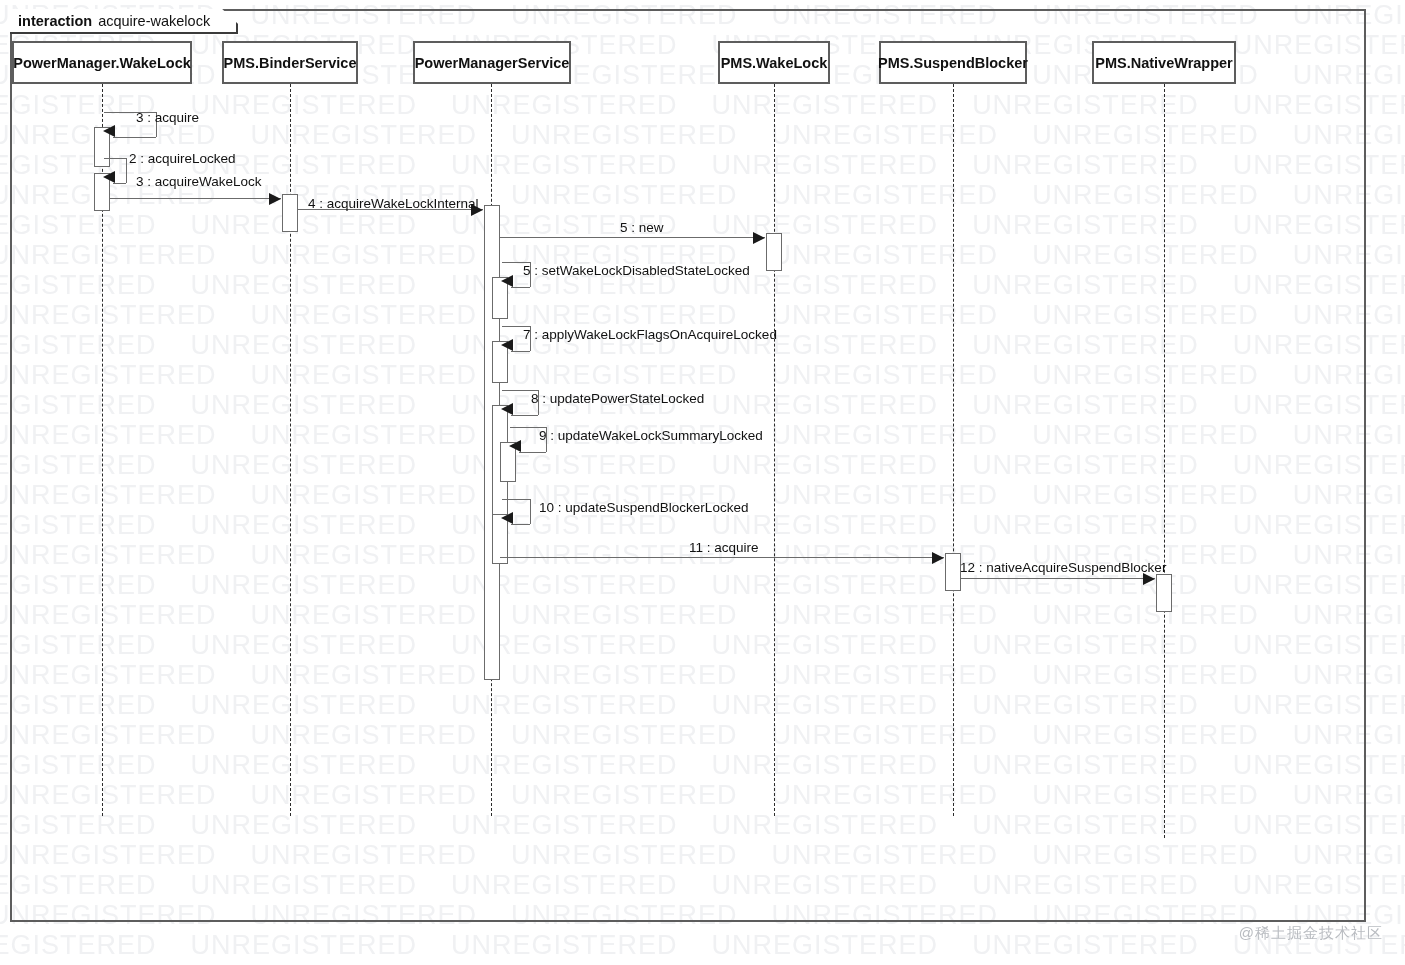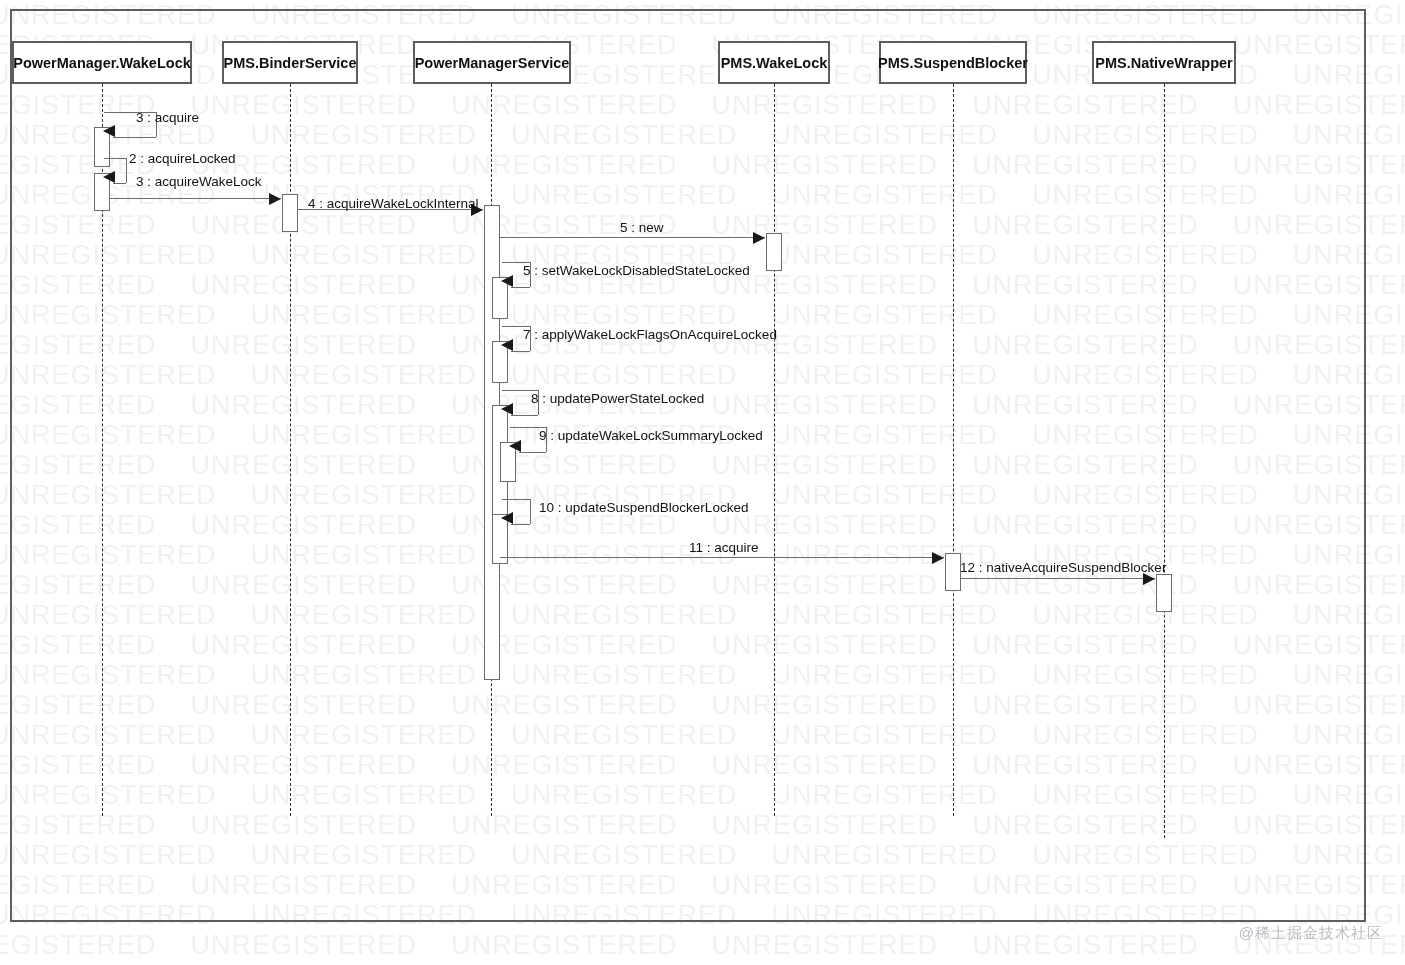--- a/index.html
+++ b/index.html
@@ -192,20 +192,24 @@
       <div class="wm-row" style="top: 780px; left: -10px;"><span>UNREGISTERED</span><span>UNREGISTERED</span><span>UNREGISTERED</span><span>UNREGISTERED</span><span>UNREGISTERED</span><span>UNREGISTERED</span></div>
       <div class="wm-row" style="top: 810px; left: -70px;"><span>UNREGISTERED</span><span>UNREGISTERED</span><span>UNREGISTERED</span><span>UNREGISTERED</span><span>UNREGISTERED</span><span>UNREGISTERED</span></div>
       <div class="wm-row" style="top: 840px; left: -10px;"><span>UNREGISTERED</span><span>UNREGISTERED</span><span>UNREGISTERED</span><span>UNREGISTERED</span><span>UNREGISTERED</span><span>UNREGISTERED</span></div>
       <div class="wm-row" style="top: 870px; left: -70px;"><span>UNREGISTERED</span><span>UNREGISTERED</span><span>UNREGISTERED</span><span>UNREGISTERED</span><span>UNREGISTERED</span><span>UNREGISTERED</span></div>
       <div class="wm-row" style="top: 900px; left: -10px;"><span>UNREGISTERED</span><span>UNREGISTERED</span><span>UNREGISTERED</span><span>UNREGISTERED</span><span>UNREGISTERED</span><span>UNREGISTERED</span></div>
       <div class="wm-row" style="top: 930px; left: -70px;"><span>UNREGISTERED</span><span>UNREGISTERED</span><span>UNREGISTERED</span><span>UNREGISTERED</span><span>UNREGISTERED</span><span>UNREGISTERED</span></div>
       <div class="wm-row" style="top: 960px; left: -10px;"><span>UNREGISTERED</span><span>UNREGISTERED</span><span>UNREGISTERED</span><span>UNREGISTERED</span><span>UNREGISTERED</span><span>UNREGISTERED</span></div>
     </div>
 
   <div id="frame"></div>
+  <div id="frame-tab">
+    <span class="kw">interaction</span>
+    <span class="nm">acquire-wakelock</span>
+  </div>
 
   <div id="diagram-body">
       <div class="lifeline-line" style="left: 102px; top: 84px; height: 732px;"></div>
       <div class="lifeline-head" style="left: 12px; top: 41px; width: 180px;">
         <span>PowerManager.WakeLock</span>
       </div>
       <div class="lifeline-line" style="left: 290px; top: 84px; height: 732px;"></div>
       <div class="lifeline-head" style="left: 222px; top: 41px; width: 136px;">
         <span>PMS.BinderService</span>
       </div>

